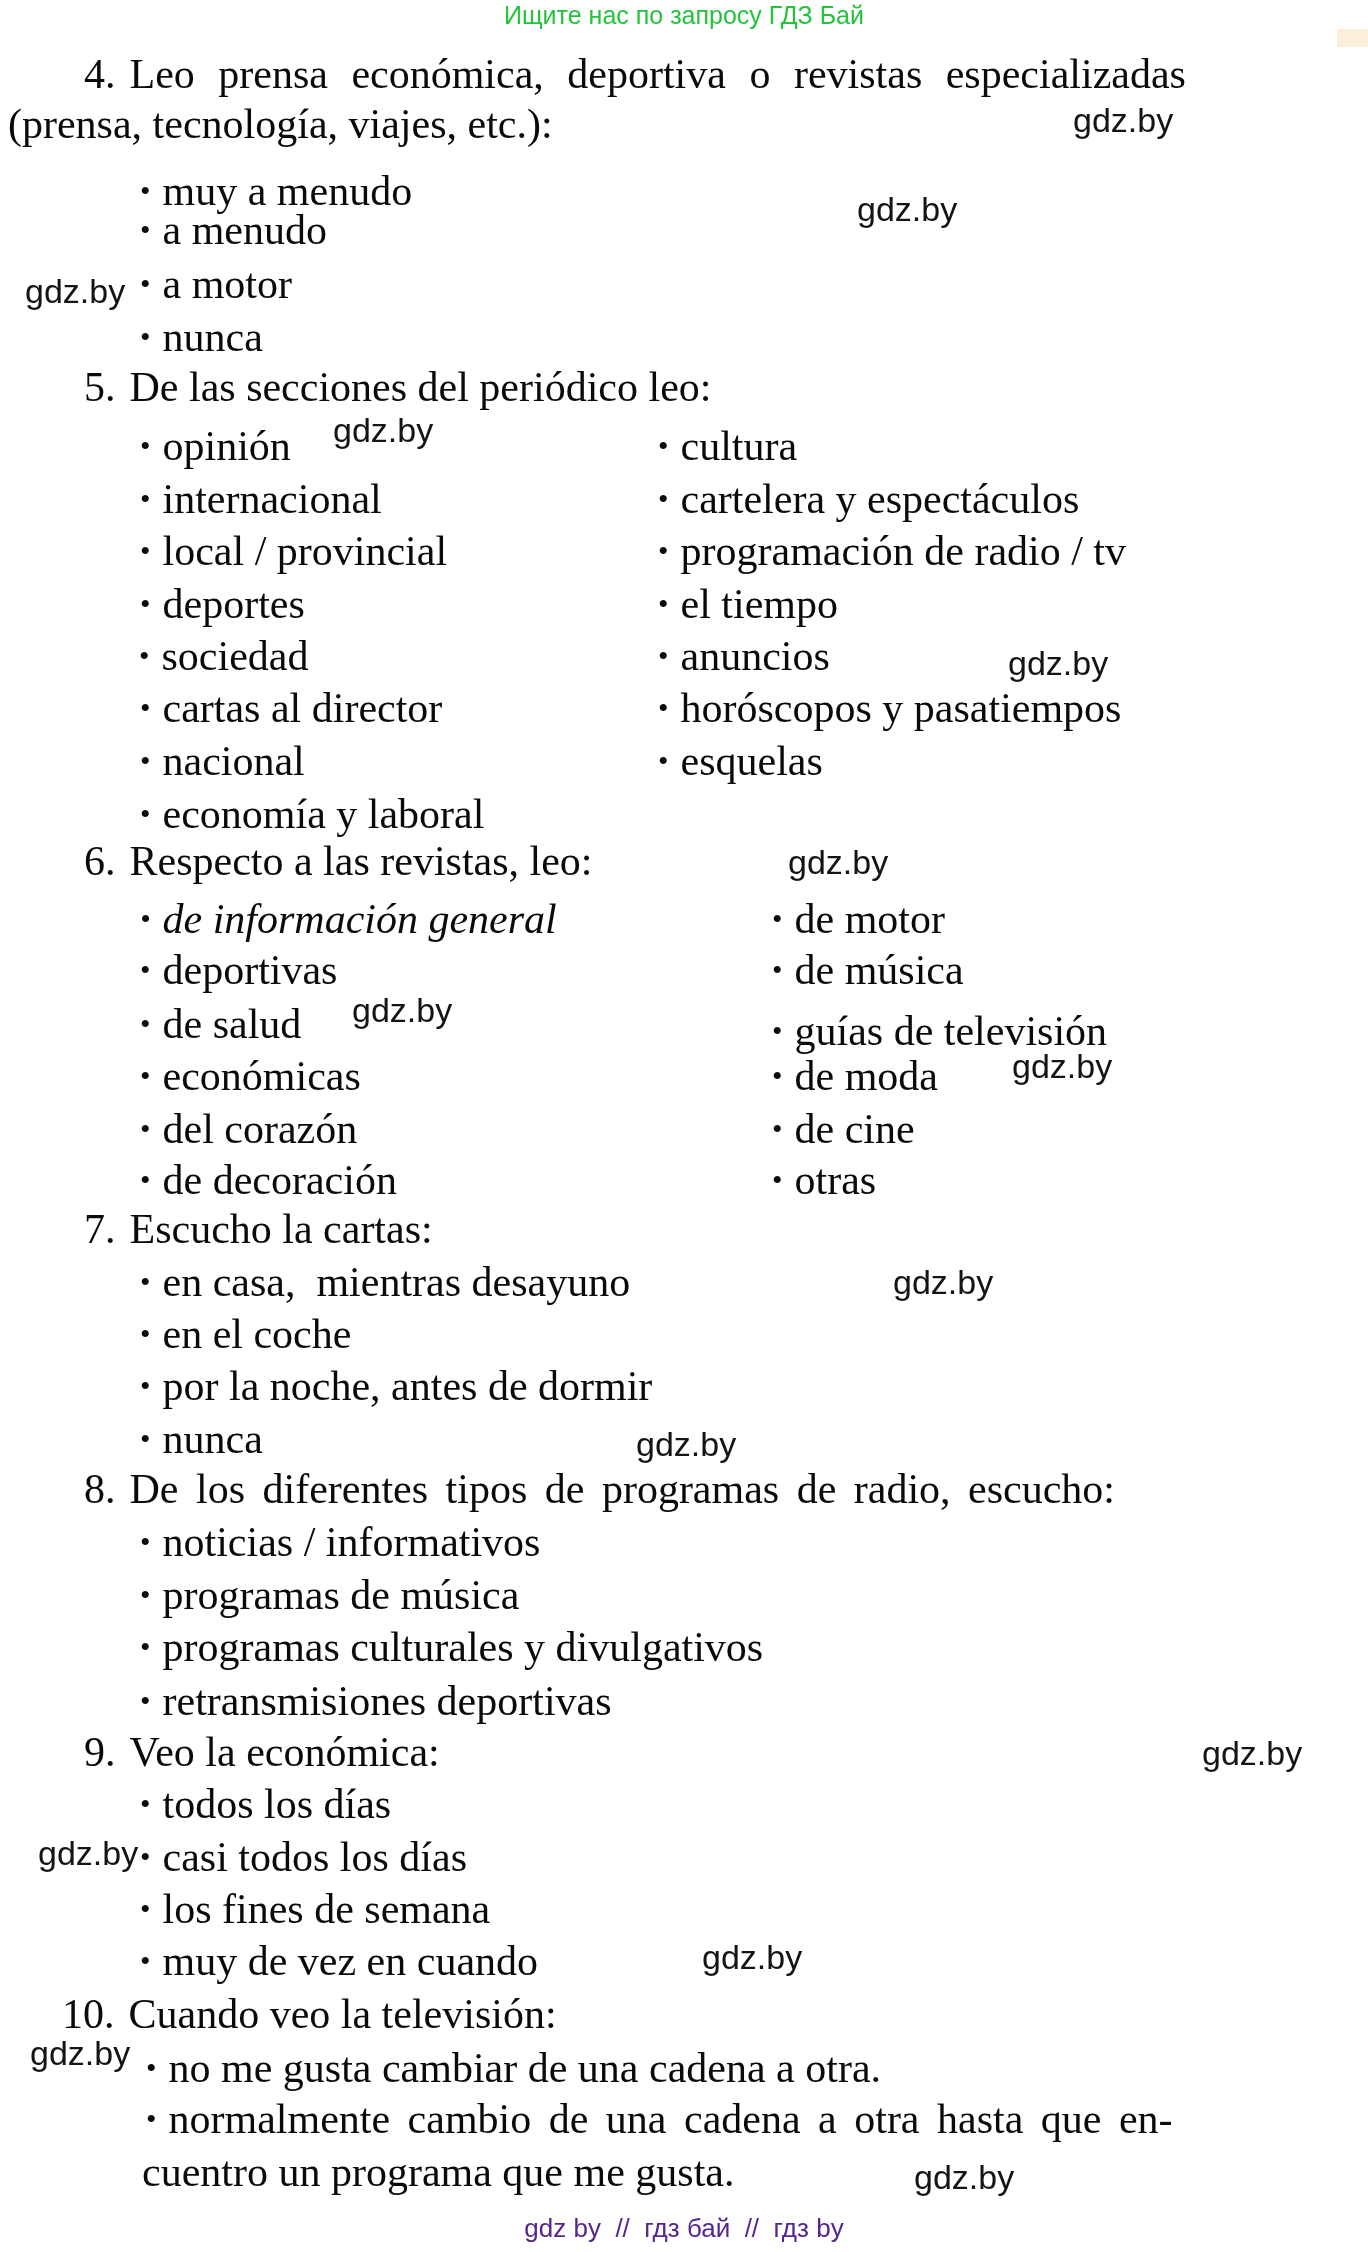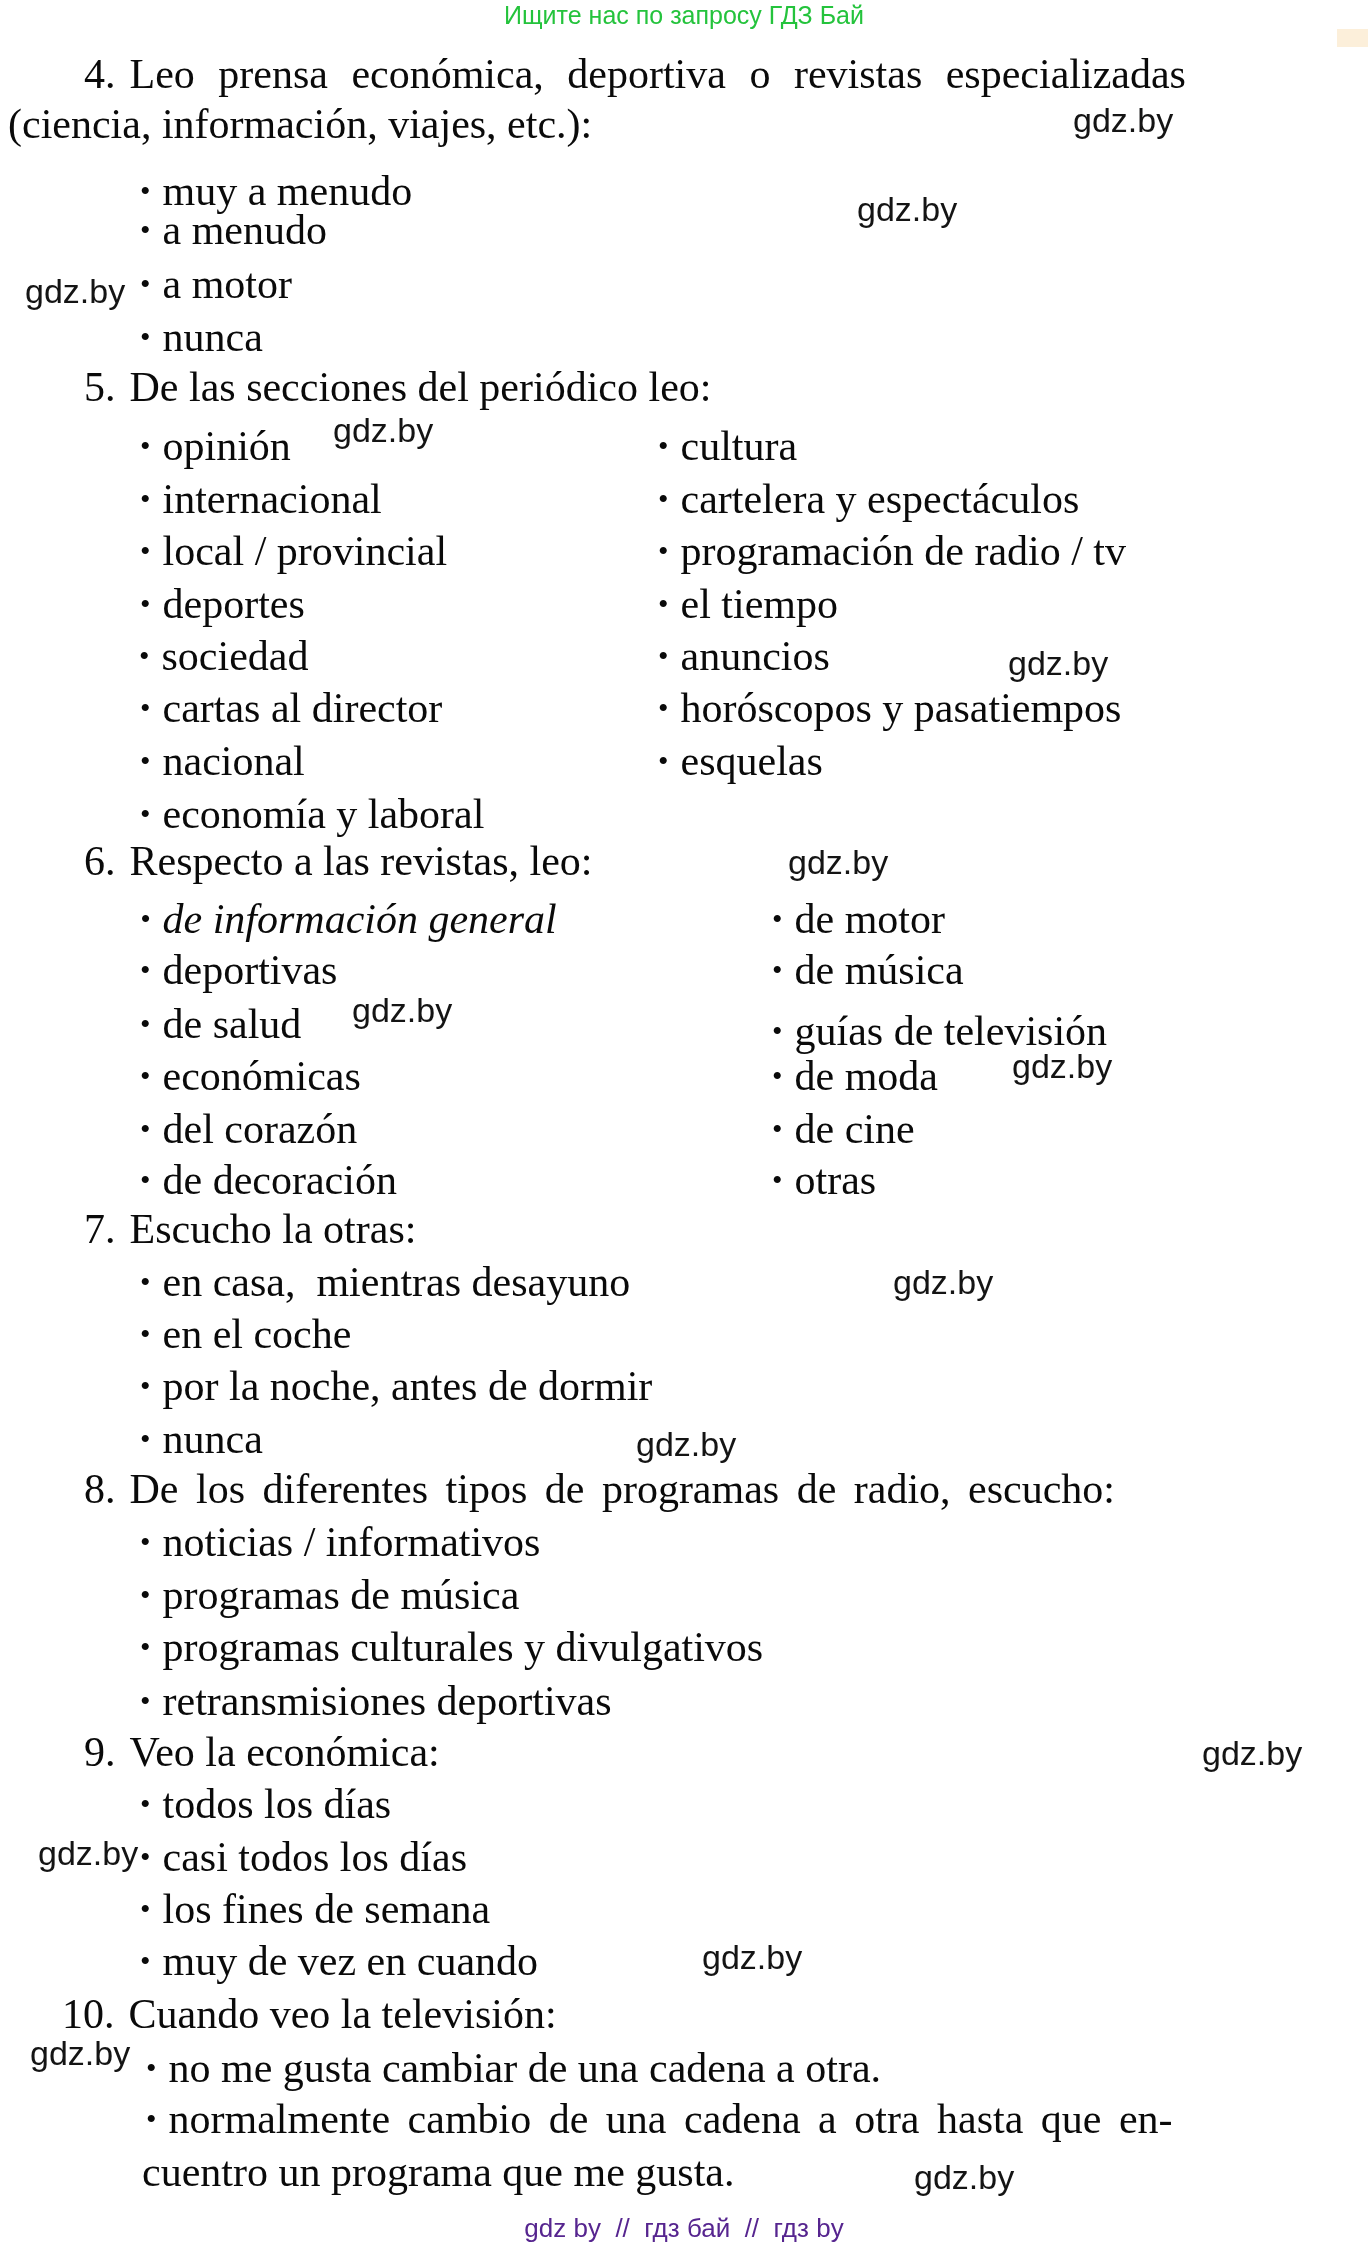--- a/index.html
+++ b/index.html
@@ -74,21 +74,21 @@
 </style>
 </head>
 <body>
 
 <div class="page">
 
   <div class="promo">Ищите нас по запросу ГДЗ Бай</div>
   <div class="corner-swatch"></div>
 
   <div class="q-heading ws-wide" style="left:84px; top:53px;"><span class="q-num">4.</span><span>Leo prensa económica, deportiva o revistas especializadas</span></div>
-  <div class="q-heading" style="left:8px; top:103px;"><span>(ciencia, información, viajes, etc.):</span></div>
+  <div class="q-heading" style="left:8px; top:103px;"><span>(prensa, tecnología, viajes, etc.):</span></div>
 
   <div class="opt" style="left:140px; top:159px;margin-top:11px;"><span class="bullet">•</span><span>muy a menudo</span></div>
   <div class="opt" style="left:140px; top:209px;"><span class="bullet">•</span><span>a menudo</span></div>
   <div class="opt" style="left:140px; top:263px;"><span class="bullet">•</span><span>a motor</span></div>
   <div class="opt" style="left:140px; top:316px;"><span class="bullet">•</span><span>nunca</span></div>
 
   <div class="q-heading" style="left:84px; top:366px;"><span class="q-num">5.</span><span>De las secciones del periódico leo:</span></div>
 
   <div class="opt" style="left:140px; top:425px;"><span class="bullet">•</span><span>opinión</span></div>
   <div class="opt" style="left:140px; top:478px;"><span class="bullet">•</span><span>internacional</span></div>
@@ -116,21 +116,21 @@
   <div class="opt" style="left:140px; top:1108px;"><span class="bullet">•</span><span>del corazón</span></div>
   <div class="opt" style="left:140px; top:1159px;"><span class="bullet">•</span><span>de decoración</span></div>
 
   <div class="opt" style="left:772px; top:898px;"><span class="bullet">•</span><span>de motor</span></div>
   <div class="opt" style="left:772px; top:949px;"><span class="bullet">•</span><span>de música</span></div>
   <div class="opt" style="left:772px; top:1010px;"><span class="bullet">•</span><span>guías de televisión</span></div>
   <div class="opt" style="left:772px; top:1055px;"><span class="bullet">•</span><span>de moda</span></div>
   <div class="opt" style="left:772px; top:1108px;"><span class="bullet">•</span><span>de cine</span></div>
   <div class="opt" style="left:772px; top:1159px;"><span class="bullet">•</span><span>otras</span></div>
 
-  <div class="q-heading" style="left:84px; top:1208px;"><span class="q-num">7.</span><span>Escucho la otras:</span></div>
+  <div class="q-heading" style="left:84px; top:1208px;"><span class="q-num">7.</span><span>Escucho la cartas:</span></div>
 
   <div class="opt" style="left:140px; top:1261px;"><span class="bullet">•</span><span>en casa,  mientras desayuno</span></div>
   <div class="opt" style="left:140px; top:1313px;"><span class="bullet">•</span><span>en el coche</span></div>
   <div class="opt" style="left:140px; top:1365px;"><span class="bullet">•</span><span>por la noche, antes de dormir</span></div>
   <div class="opt" style="left:140px; top:1418px;"><span class="bullet">•</span><span>nunca</span></div>
 
   <div class="q-heading ws-med" style="left:84px; top:1468px;"><span class="q-num">8.</span><span>De los diferentes tipos de programas de radio, escucho:</span></div>
 
   <div class="opt" style="left:140px; top:1521px;"><span class="bullet">•</span><span>noticias / informativos</span></div>
   <div class="opt" style="left:140px; top:1574px;"><span class="bullet">•</span><span>programas de música</span></div>

